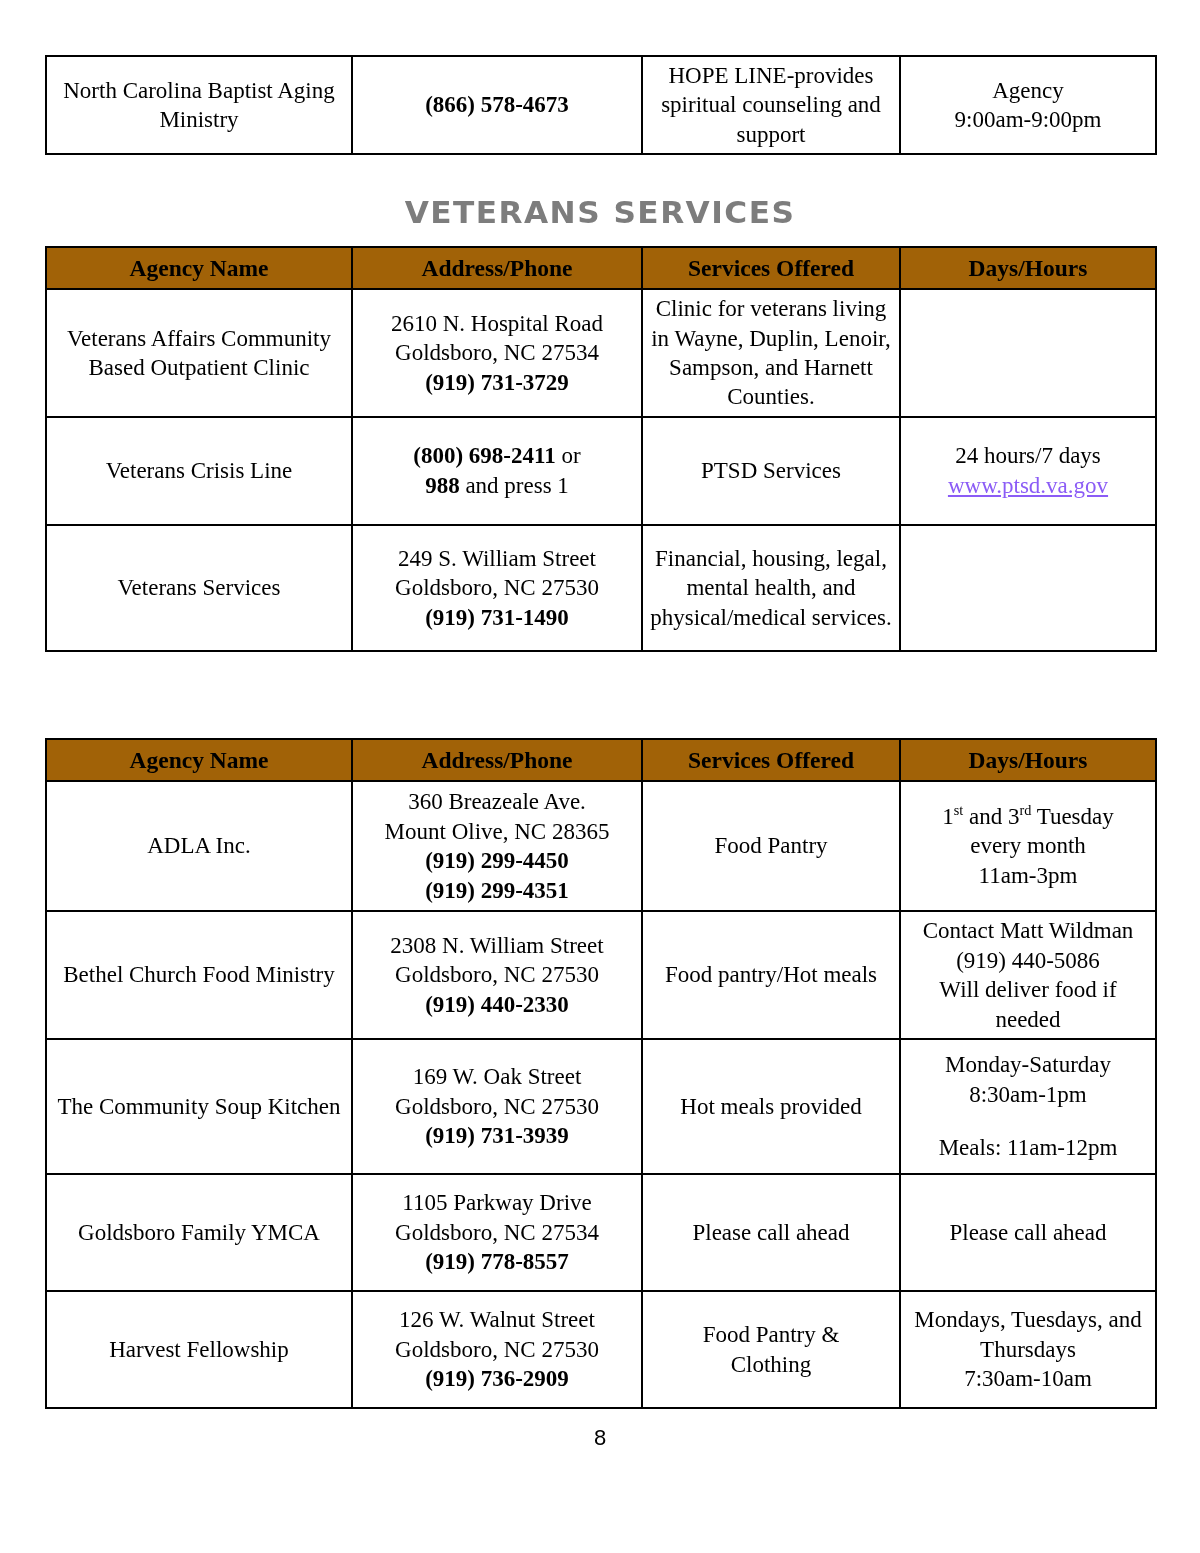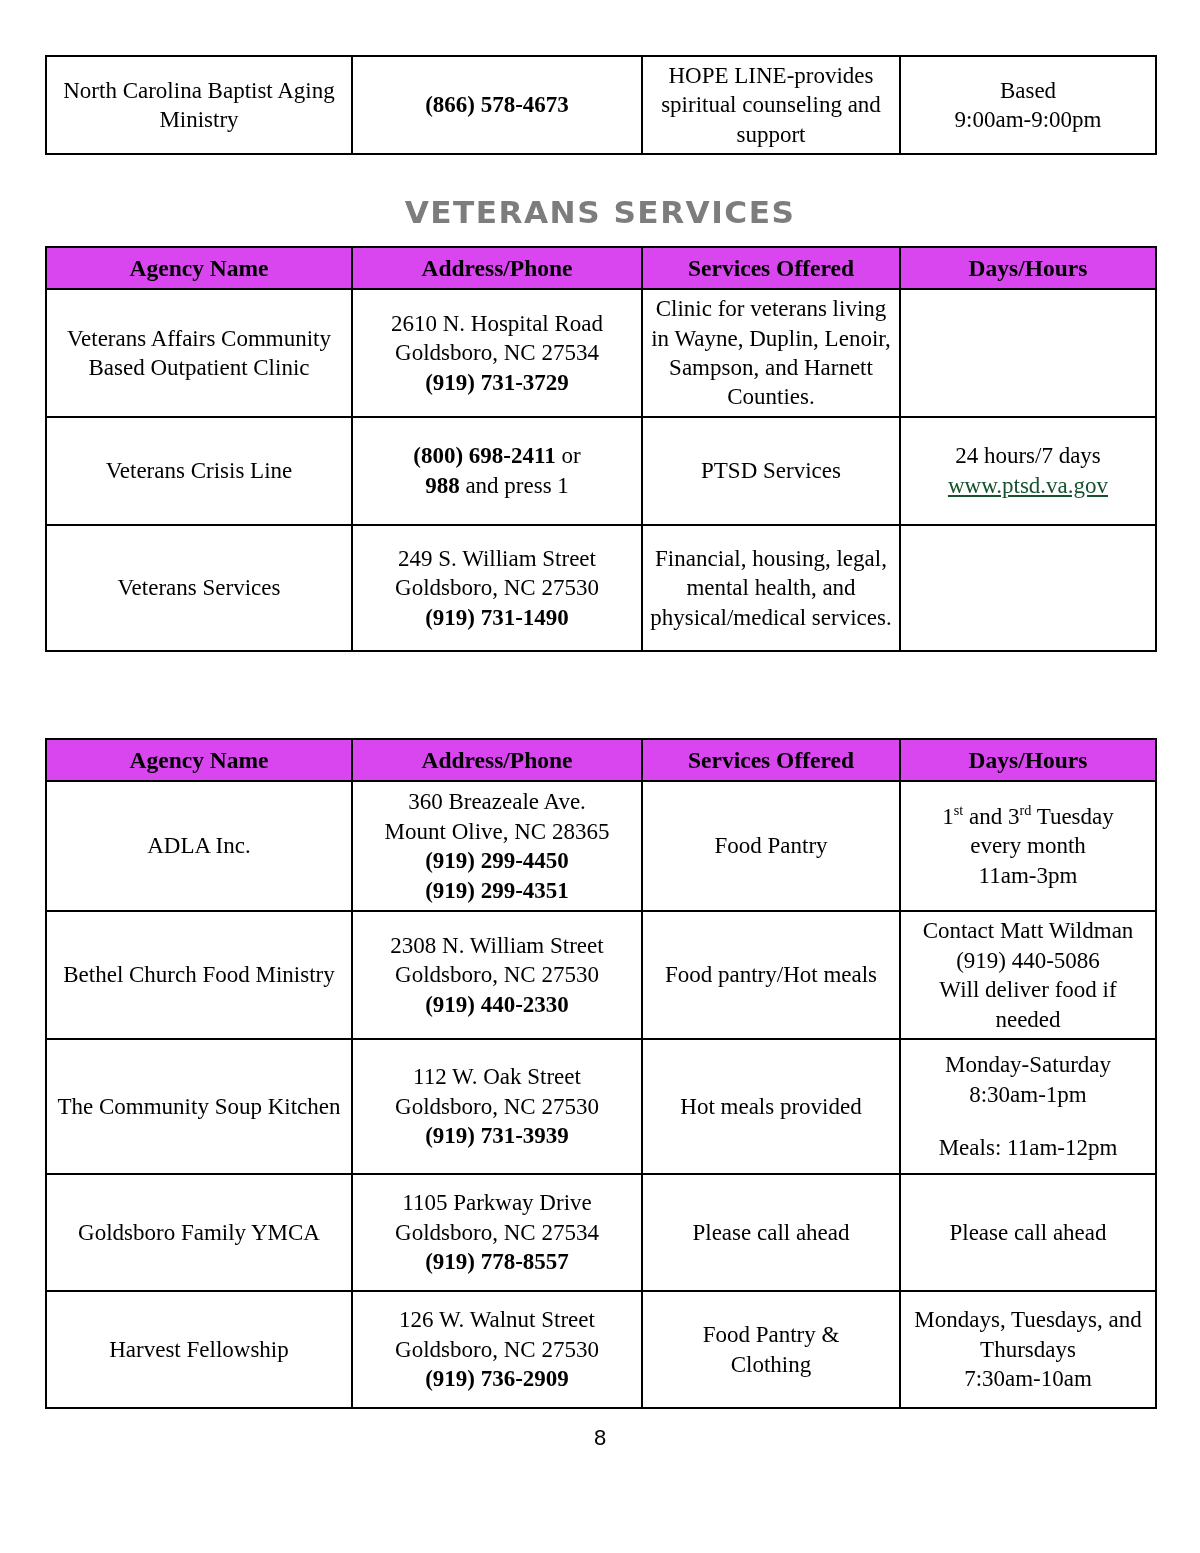--- a/index.html
+++ b/index.html
@@ -36,21 +36,21 @@
   table.res-table th {
     border: 2px solid #000000;
     padding: 4px 6px;
     vertical-align: middle;
     text-align: center;
     font-size: 23px;
     line-height: 1.28;
     font-weight: normal;
   }
   table.res-table thead th {
-    background: #d946ef;
+    background: #a16207;
     font-weight: bold;
     font-size: 23.5px;
     padding: 5px 6px;
     height: 30px;
   }
   
   col.c1 { width: 306px; }
   col.c2 { width: 290px; }
   col.c3 { width: 258px; }
   col.c4 { width: 256px; }
@@ -63,21 +63,21 @@
     display: block;
   }
   .addr-line { display: block; }
   .bold { font-weight: bold; }
   sup {
     font-size: 0.62em;
     vertical-align: super;
     line-height: 0;
   }
   a.weblink {
-    color: #14532d;
+    color: #8b5cf6;
     text-decoration: underline;
   }
   .blank-line {
     display: block;
     height: 24px;
   }
 
   
   .section-title {
     text-align: center;
@@ -126,21 +126,21 @@
           <td class="agency">
             <span>North Carolina Baptist Aging Ministry</span>
           </td>
           <td>
             <span class="bold">(866) 578-4673</span>
           </td>
           <td>
             <span>HOPE LINE-provides spiritual counseling and support</span>
           </td>
           <td>
-            <span class="addr-line">Based</span>
+            <span class="addr-line">Agency</span>
             <span class="addr-line">9:00am-9:00pm</span>
           </td>
         </tr>
       </tbody>
     </table>
   </div>
 
   <div class="sec-veterans-title">
     <h2 class="section-title">VETERANS SERVICES</h2>
   </div>
@@ -274,21 +274,21 @@
             <span class="addr-line">Will deliver food if</span>
             <span class="addr-line">needed</span>
           </td>
         </tr>
 
         <tr style="height:135px;">
           <td class="agency">
             <span>The Community Soup Kitchen</span>
           </td>
           <td>
-            <span class="addr-line">112 W. Oak Street</span>
+            <span class="addr-line">169 W. Oak Street</span>
             <span class="addr-line">Goldsboro, NC 27530</span>
             <span class="ph">(919) 731-3939</span>
           </td>
           <td>
             <span>Hot meals provided</span>
           </td>
           <td>
             <span class="addr-line">Monday-Saturday</span>
             <span class="addr-line">8:30am-1pm</span>
             <span class="blank-line"></span>

